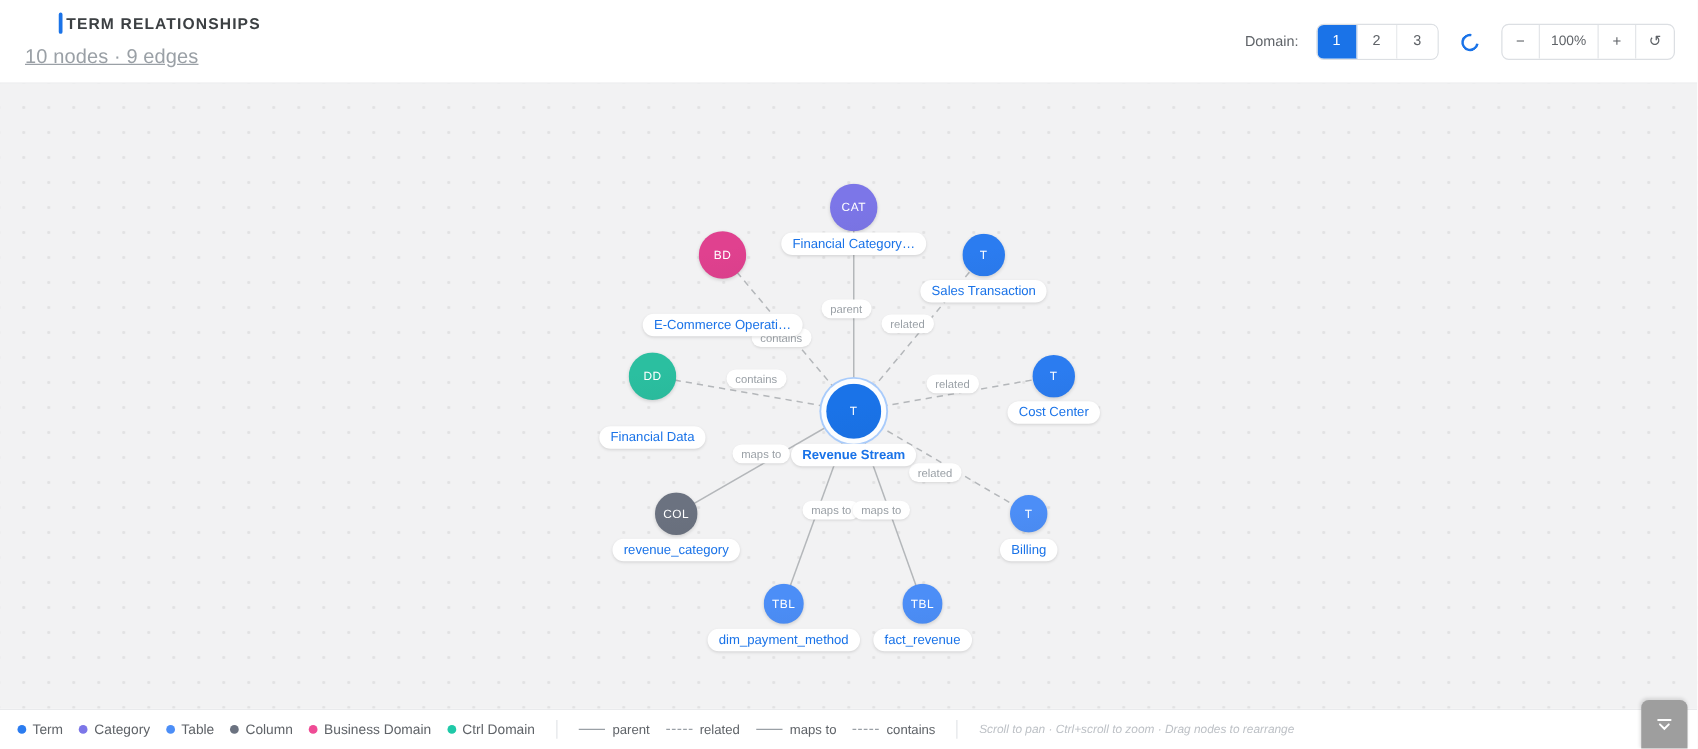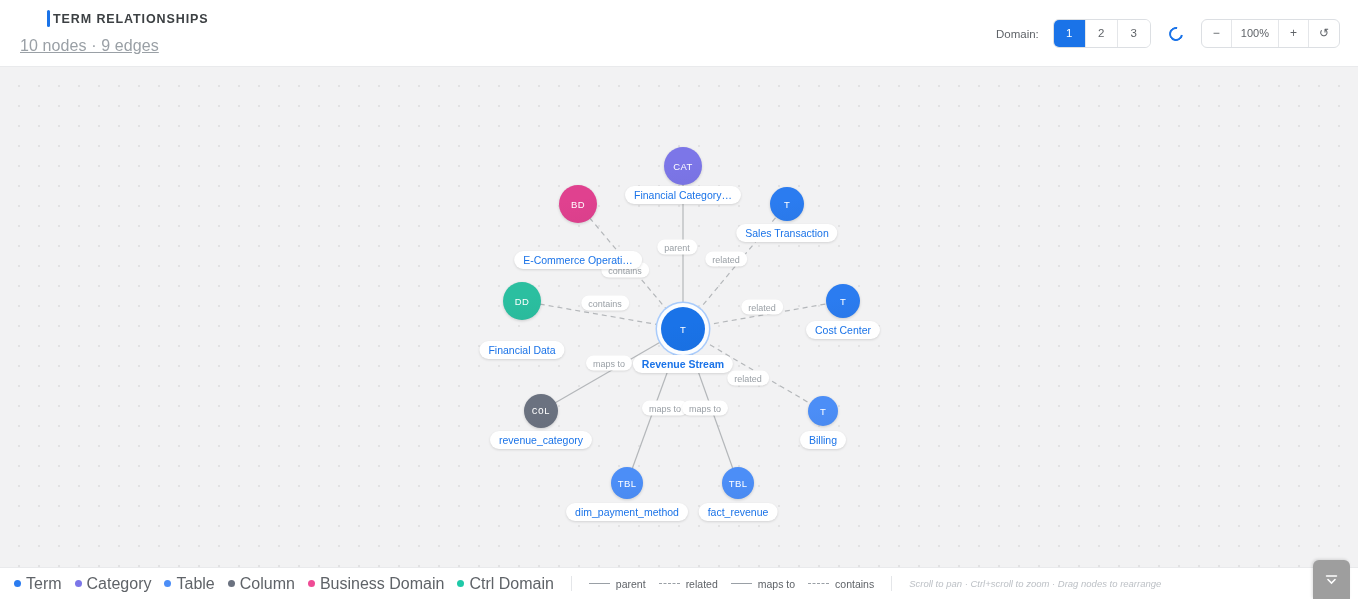--- a/index.html
+++ b/index.html
@@ -130,21 +130,21 @@
   
   .footer {
     position: absolute; bottom: 0; left: 0;
     width: 1358px; height: 32px;
     background: #ffffff;
     border-top: 1px solid #e9eaec;
     display: flex; align-items: center;
     padding-left: 14px;
     gap: 13px;
   }
-  .lg-item { display: flex; align-items: center; gap: 5px; font-size: 16px; color: #5f6368; }
+  .lg-item { display: flex; align-items: center; gap: 5px; font-size: 11px; color: #5f6368; }
   .lg-dot { width: 7px; height: 7px; border-radius: 50%; }
   .divider { width: 1px; height: 15px; background: #e4e6e9; margin: 0 4px; }
   .ed-item { display: flex; align-items: center; gap: 6px; font-size: 10.5px; color: #5f6368; }
   .ed-line { width: 21px; height: 0; border-top: 1.6px solid #9aa0a6; }
   .ed-line.dash { border-top: 1.6px dashed #9aa0a6; }
   .hint { font-size: 9.5px; color: #bdc1c6; font-style: italic; }
 
   .corner-btn {
     position: absolute; right: 8px; bottom: 0;
     width: 37px; height: 39px;
@@ -214,21 +214,21 @@
       <div class="node" style="width: 38px; height: 38px; left: 559px; top: 118px; background: linear-gradient(170deg, rgb(224, 65, 143) 0%, rgb(224, 65, 143) 40%, rgba(0, 0, 0, 0.1) 260%) rgb(224, 65, 143);">BD</div>
       <div class="nlabel" style="left: 578px; top: 161px; margin-top: 23px;">E-Commerce Operati…</div>
       <div class="node" style="width: 34px; height: 34px; left: 770px; top: 120px; background: linear-gradient(170deg, rgb(43, 124, 240) 0%, rgb(43, 124, 240) 40%, rgba(0, 0, 0, 0.1) 260%) rgb(43, 124, 240);">T</div>
       <div class="nlabel" style="left: 787px; top: 157px;">Sales Transaction</div>
       <div class="node" style="width: 38px; height: 38px; left: 503px; top: 215px; background: linear-gradient(170deg, rgb(43, 191, 160) 0%, rgb(43, 191, 160) 40%, rgba(0, 0, 0, 0.1) 260%) rgb(43, 191, 160);">DD</div>
       <div class="nlabel" style="left: 522px; top: 258px; margin-top: 16px;">Financial Data</div>
       <div class="node" style="width: 34px; height: 34px; left: 826px; top: 217px; background: linear-gradient(170deg, rgb(43, 124, 240) 0%, rgb(43, 124, 240) 40%, rgba(0, 0, 0, 0.1) 260%) rgb(43, 124, 240);">T</div>
       <div class="nlabel" style="left: 843px; top: 254px;">Cost Center</div>
       <div class="node sel" style="width: 44px; height: 44px; left: 661px; top: 240px; background: linear-gradient(170deg, rgb(26, 115, 232) 0%, rgb(26, 115, 232) 40%, rgba(0, 0, 0, 0.1) 260%) rgb(26, 115, 232);">T</div>
       <div class="nlabel bold" style="left: 683px; top: 288px;">Revenue Stream</div>
-      <div class="node" style="width: 34px; height: 34px; left: 524px; top: 327px; background: linear-gradient(170deg, rgb(107, 114, 128) 0%, rgb(107, 114, 128) 40%, rgba(0, 0, 0, 0.1) 260%) rgb(107, 114, 128); font-family: Liberation Mono, monospace;">COL</div>
+      <div class="node" style="width: 34px; height: 34px; left: 524px; top: 327px; background: linear-gradient(170deg, rgb(107, 114, 128) 0%, rgb(107, 114, 128) 40%, rgba(0, 0, 0, 0.1) 260%) rgb(107, 114, 128);">COL</div>
       <div class="nlabel" style="left: 541px; top: 364px;">revenue_category</div>
       <div class="node" style="width: 30px; height: 30px; left: 808px; top: 329px; background: linear-gradient(170deg, rgb(76, 142, 247) 0%, rgb(76, 142, 247) 40%, rgba(0, 0, 0, 0.1) 260%) rgb(76, 142, 247);">T</div>
       <div class="nlabel" style="left: 823px; top: 364px;">Billing</div>
       <div class="node" style="width: 32px; height: 32px; left: 611px; top: 400px; background: linear-gradient(170deg, rgb(76, 142, 247) 0%, rgb(76, 142, 247) 40%, rgba(0, 0, 0, 0.1) 260%) rgb(76, 142, 247);">TBL</div>
       <div class="nlabel" style="left: 627px; top: 436px;">dim_payment_method</div>
       <div class="node" style="width: 32px; height: 32px; left: 722px; top: 400px; background: linear-gradient(170deg, rgb(76, 142, 247) 0%, rgb(76, 142, 247) 40%, rgba(0, 0, 0, 0.1) 260%) rgb(76, 142, 247);">TBL</div>
       <div class="nlabel" style="left: 738px; top: 436px;">fact_revenue</div>
     </div>
 
   <div class="footer">

